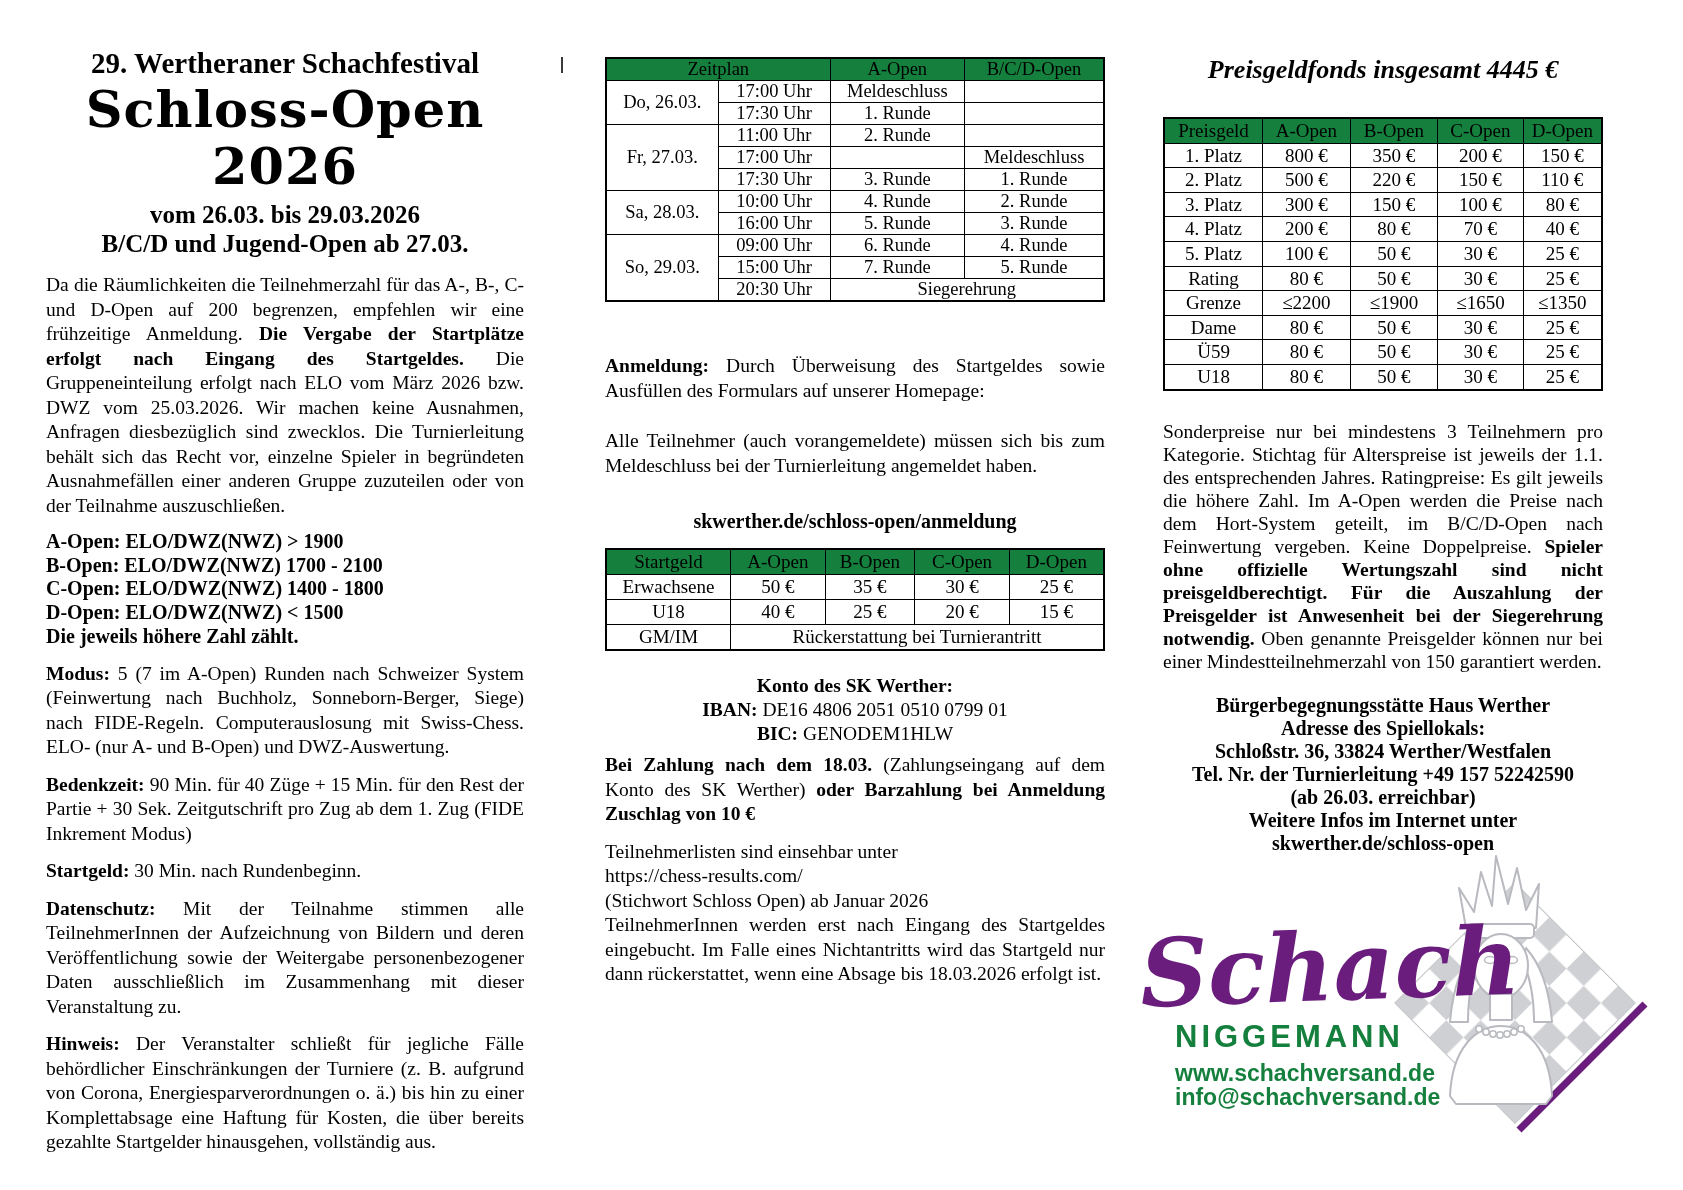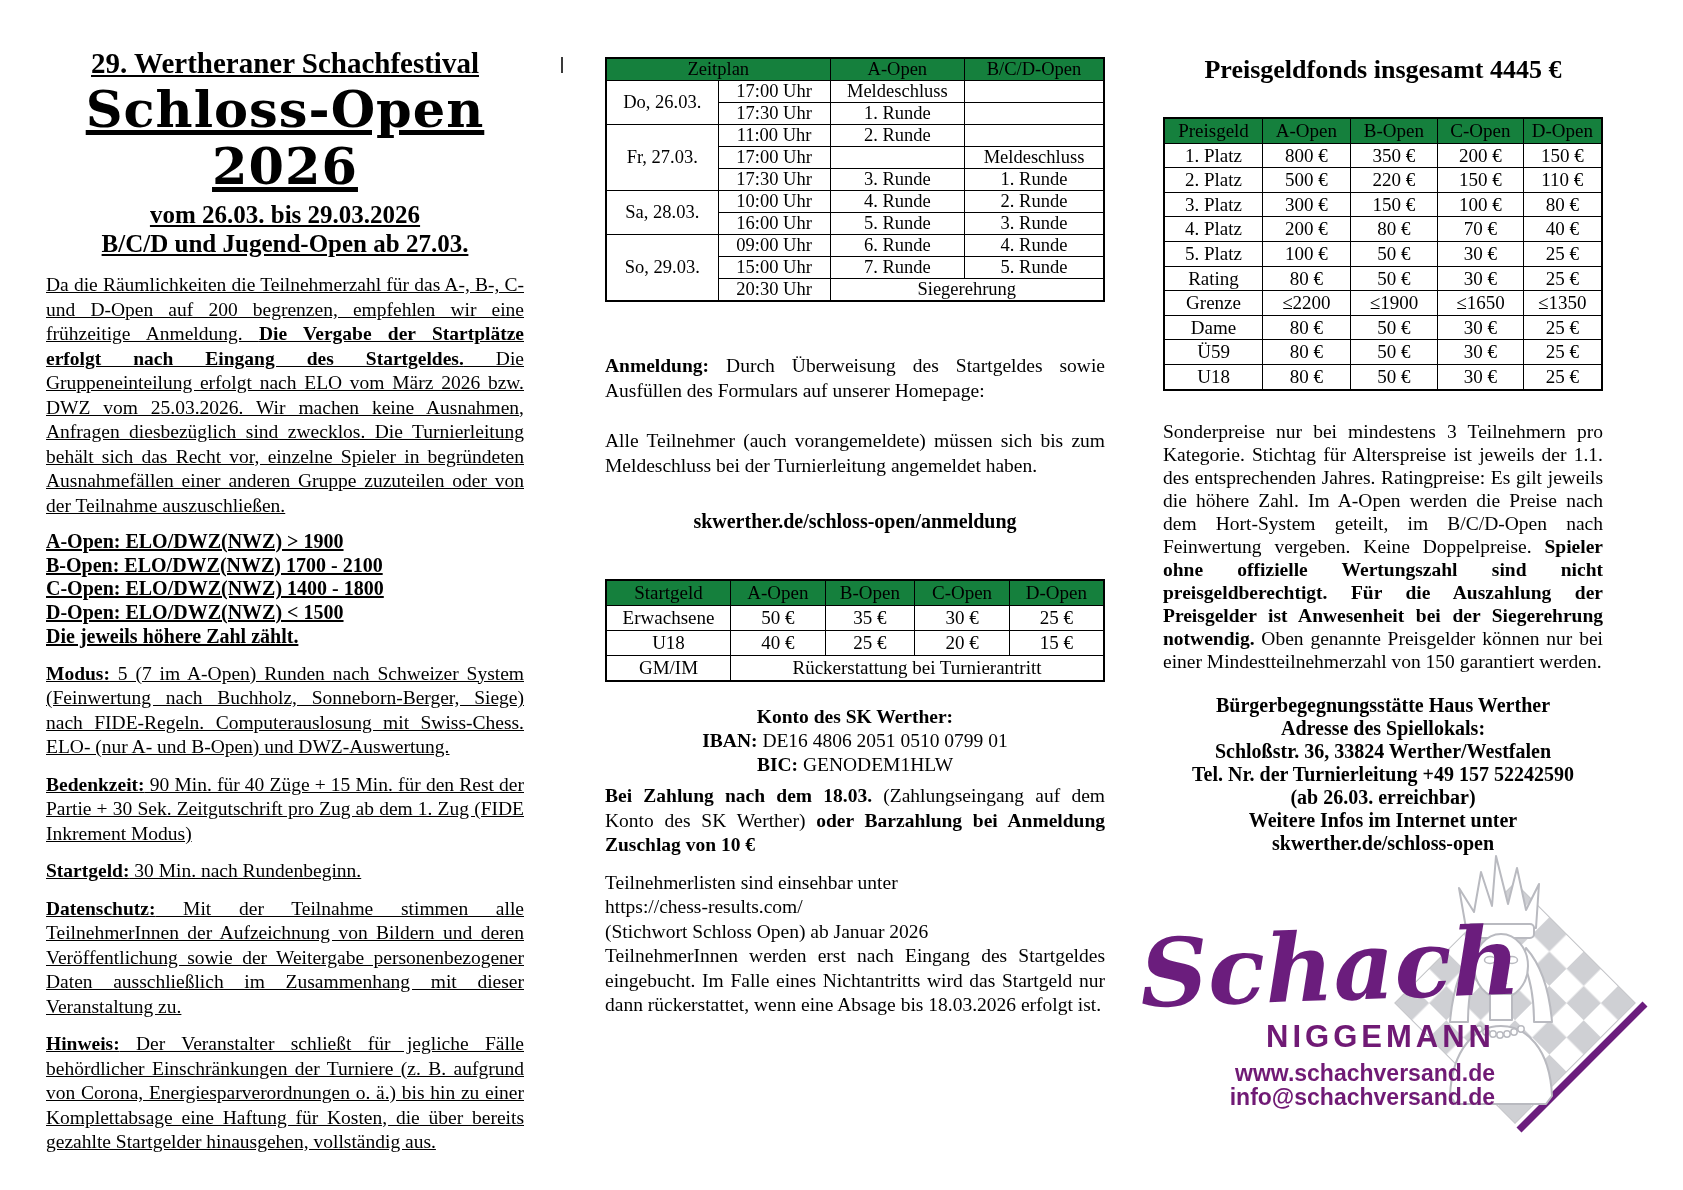--- a/index.html
+++ b/index.html
@@ -2,21 +2,21 @@
 <html><head>
 <meta charset="utf-8">
 <style>
   html,body{margin:0;padding:0;background:#fff;}
   .page{position:relative;width:1683px;height:1190px;background:#ffffff;overflow:hidden;
         font-family:"Liberation Serif",serif;color:#000;}
   .fold-mark{position:absolute;left:561px;top:57px;width:2px;height:16px;background:#3a3a3a;}
 
   
   .col{position:absolute;}
-  .col-left{left:46px;top:46px;width:478px;text-decoration:underline;}
+  .col-left{left:46px;top:46px;width:478px;}
   .col-mid{left:605px;top:57px;width:500px;}
   .col-right{left:1163px;top:55px;width:440px;}
 
   
   .festival-title{font-size:29px;line-height:34px;font-weight:bold;text-align:center;margin:0;}
   .event-title{font-family:"DejaVu Serif",serif;font-size:51px;line-height:57px;font-weight:bold;
                text-align:center;letter-spacing:1px;margin:1px 0 5px 0;}
   .date-line,.subtitle{font-size:25px;line-height:29px;font-weight:bold;text-align:center;margin:0;}
   .body-text{font-size:19.5px;line-height:24.5px;text-align:justify;margin:0;}
   .intro{margin-top:15px;}
@@ -29,39 +29,39 @@
   td{border:1px solid #000;text-align:center;padding:0 2px;overflow:hidden;white-space:nowrap;}
   .hd{background:#15803d;}
   .tbl-zeitplan td{font-size:18.5px;height:21px;line-height:21px;}
   .tbl-startgeld td{font-size:19px;height:24px;line-height:24px;}
   .tbl-preisgeld td{font-size:19px;height:23.6px;line-height:23.6px;}
 
   
   .mid-note{margin-top:26px;}
   .anmeldung{margin-top:52px;}
   .url-line{margin-top:31px;font-size:20px;font-weight:bold;text-align:center;line-height:25px;}
-  .startgeld-wrap{margin-top:45px;}
+  .startgeld-wrap{margin-top:14px;}
   .konto-block{margin-top:23px;text-align:center;font-size:19.5px;line-height:24px;}
   .zahlung{margin-top:7px;}
   .teilnehmer-block{margin-top:13px;font-size:19.5px;line-height:24.5px;}
   .teilnehmer-note{text-align:justify;margin:0;}
 
   
-  .fonds-title{font-size:26px;line-height:29px;font-weight:bold;text-align:center;margin:0;}
+  .fonds-title{font-size:26px;line-height:29px;font-weight:bold;text-align:center;margin:0;font-style:italic;}
   .preisgeld-wrap{margin-top:33px;}
   .sonder{margin-top:29px;font-size:19.5px;line-height:23px;}
   .address{margin-top:21px;font-weight:bold;font-size:20px;line-height:23px;text-align:center;}
 
   
   .logo-graphic{position:absolute;left:1340px;top:808px;}
   .logo-script{position:absolute;left:1140px;top:918px;width:330px;text-align:center;
                font-family:"DejaVu Serif",serif;font-style:italic;font-weight:bold;
                font-size:94px;line-height:100px;color:#6b1d7d;transform:rotate(-2deg);}
-  .logo-text{position:absolute;left:1175px;top:1020px;width:320px;text-align:right;
-             font-family:"Liberation Sans",sans-serif;font-weight:bold;color:#701a75;}
+  .logo-text{position:absolute;left:1175px;top:1020px;width:320px;text-align:left;
+             font-family:"Liberation Sans",sans-serif;font-weight:bold;color:#15803d;}
   .logo-name{font-size:31px;line-height:34px;letter-spacing:4px;}
   .logo-site{font-size:23px;line-height:24px;margin-top:7px;}
   .logo-mail{font-size:23px;line-height:24px;}
 </style>
 </head>
 <body>
 
 <div class="page">
   <div class="fold-mark"></div>
 

